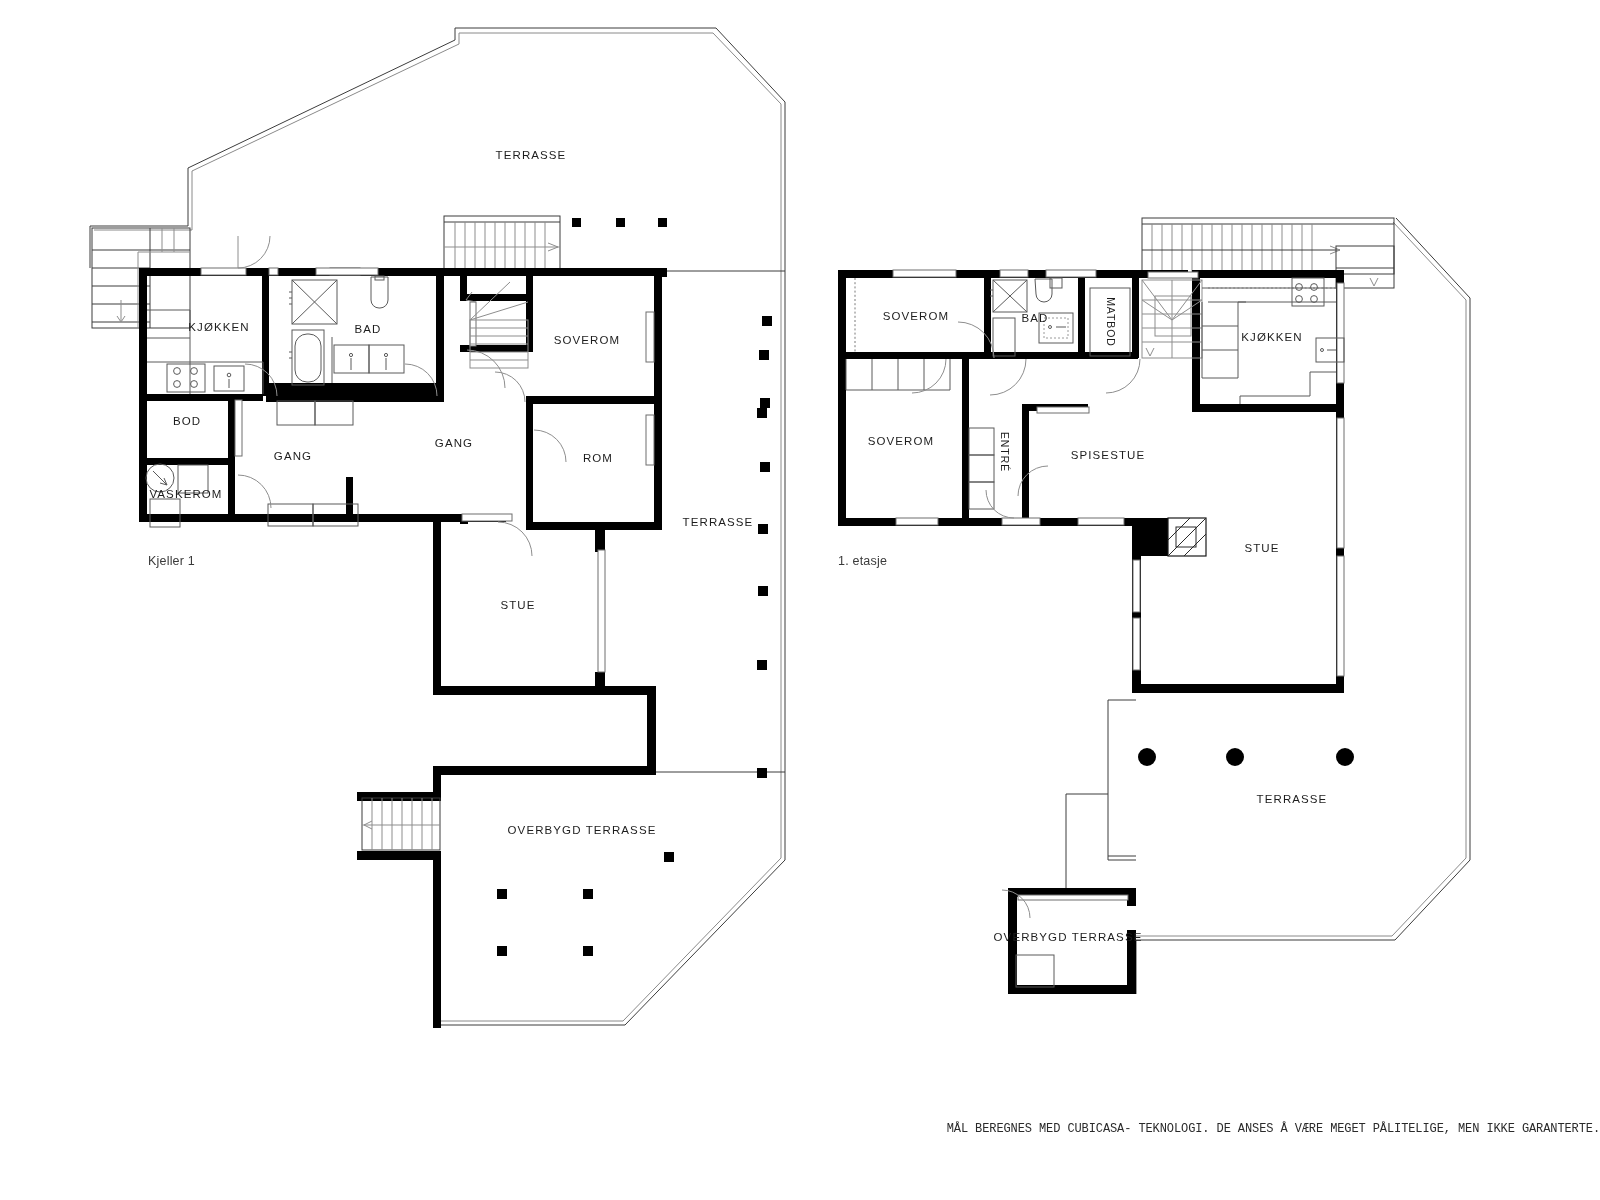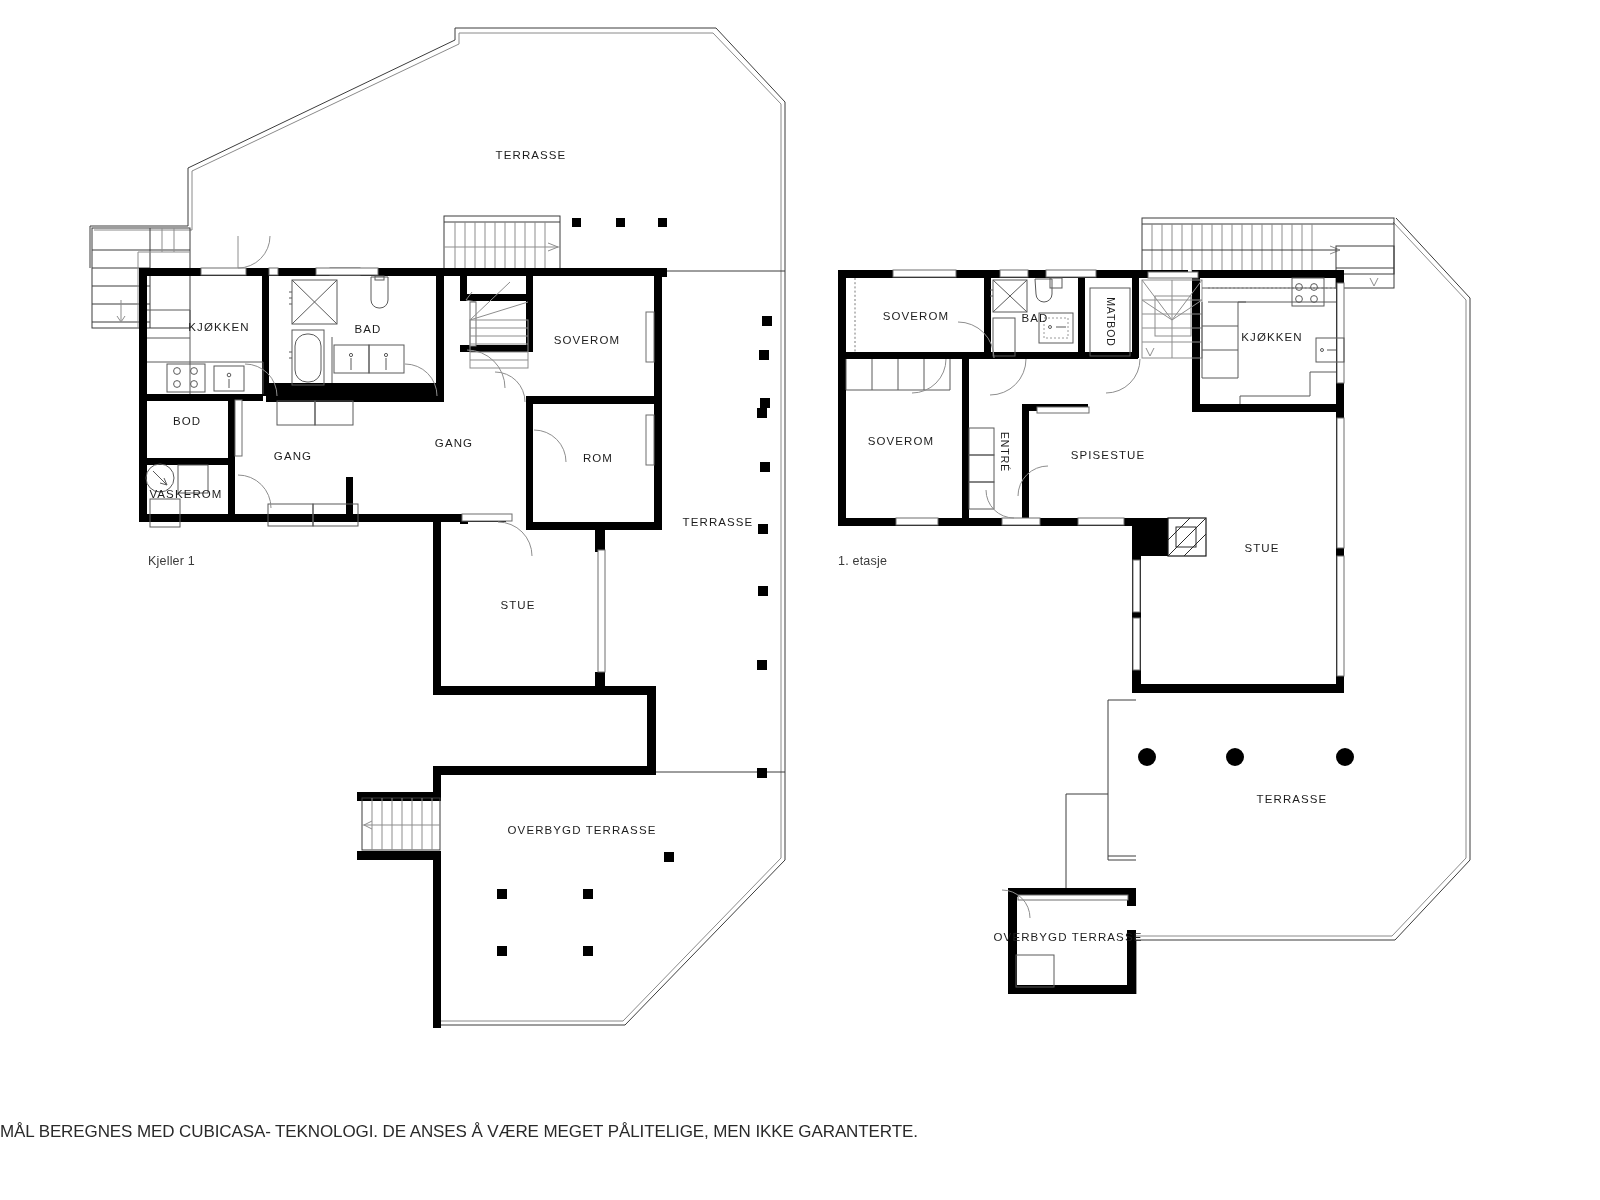--- a/index.html
+++ b/index.html
@@ -17,23 +17,23 @@
     text-anchor:middle;dominant-baseline:middle;
   }
   .rlabel.small{font-size:10.5px;letter-spacing:0.9px;}
   .floorlabel{
     font-family:"Liberation Sans","DejaVu Sans",sans-serif;
     font-size:12.5px;letter-spacing:0.2px;fill:#3a3a3a;
     text-anchor:start;dominant-baseline:middle;
   }
   .caption{
     position:absolute;left:0;right:0;top:1122px;
-    text-align:left;
-    font-family:Liberation Sans, sans-serif;
-    font-size:17px;letter-spacing:-0.1px;color:#2a2a2a;
+    text-align:right;
+    font-family:Liberation Mono, monospace;
+    font-size:12px;letter-spacing:-0.1px;color:#2a2a2a;
     white-space:nowrap;
   }
   .wall{fill:#000000;}
   .thin{fill:none;stroke:#3c3c3c;stroke-width:1;}
   .thin2{fill:none;stroke:#8a8a8a;stroke-width:1;}
   .fix{fill:none;stroke:#5a5a5a;stroke-width:1;}
   .fixlight{fill:none;stroke:#9a9a9a;stroke-width:1;}
   .door{fill:none;stroke:#8e8e8e;stroke-width:1;}
   .winfill{fill:#ffffff;stroke:#6e6e6e;stroke-width:1;}
   .post{fill:#000000;}

